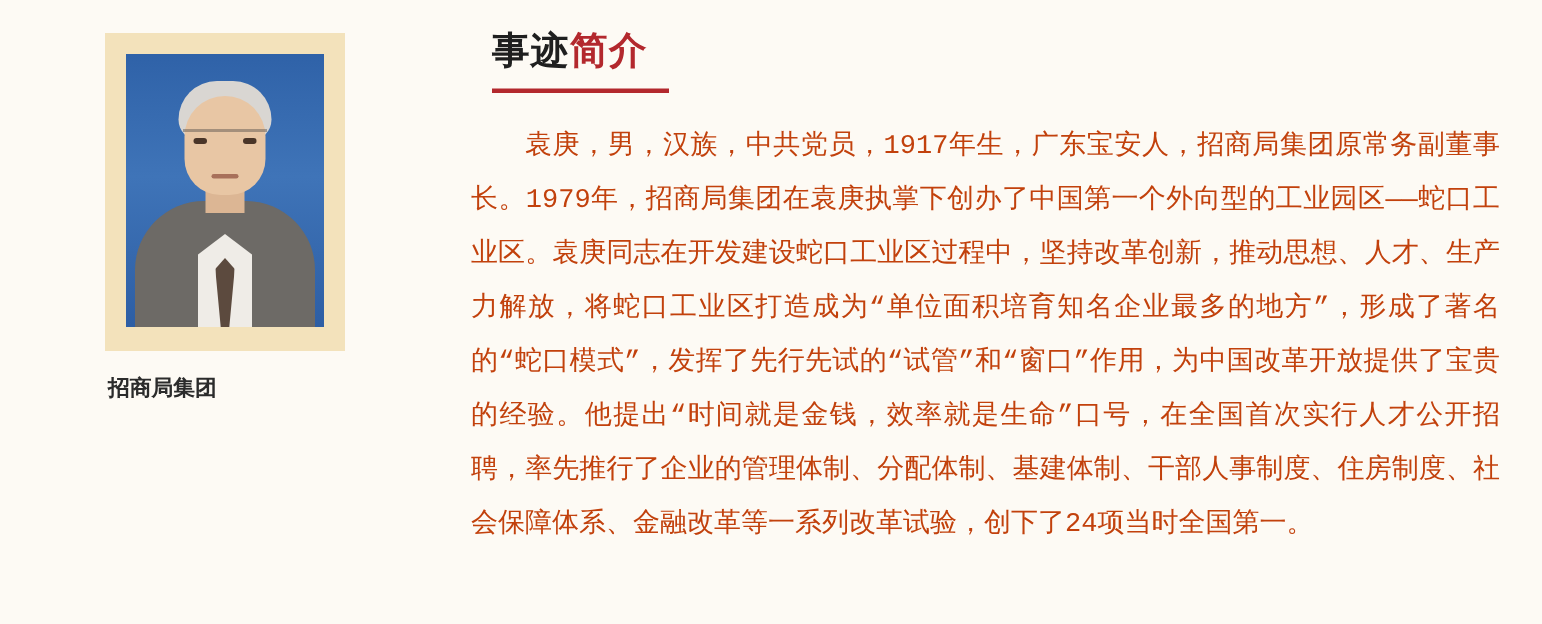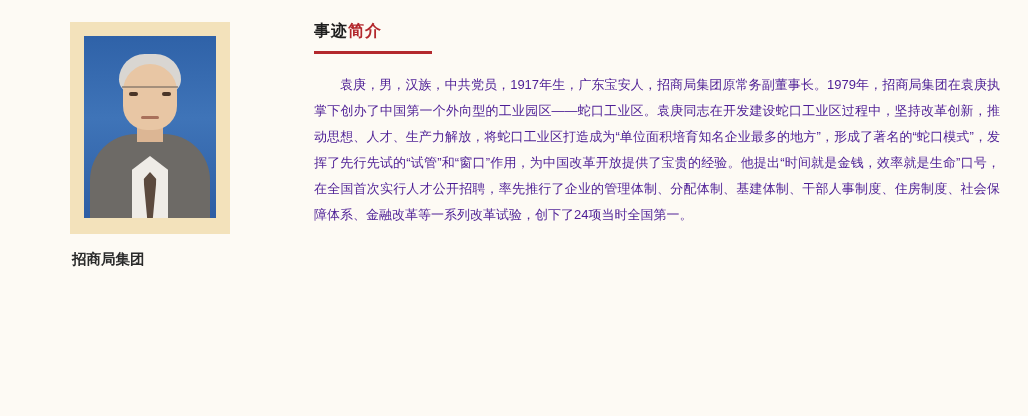--- a/index.html
+++ b/index.html
@@ -139,51 +139,52 @@
     color: #2b2b2b;
     line-height: 1.65;
   }
   
   .content {
     flex: 1 1 auto;
     padding: 22px 28px 0 84px;
     box-sizing: border-box;
   }
   .section-title {
-    font-size: 16px;
+    font-size: 25px;
     font-weight: bold;
     line-height: 1;
     letter-spacing: 1px;
     padding-bottom: 12px;
     border-bottom: 3px solid #b3282d;
     display: inline-block;
     min-width: 118px;
+    margin-left: 14px;
   }
   .title-dark { color: #1f1f1f; }
   .title-red { color: #b3282d; }
   .title-rule-wrap {
     position: relative;
     margin-bottom: 18px;
   }
   .title-rule-long {
     position: absolute;
     left: 0;
     right: 0;
     bottom: 0;
     height: 1px;
     background: #ddd4c4;
     z-index: -1;
   }
   .body-text {
-    font-size: 13px;
+    font-size: 18px;
     line-height: 2.0;
-    color: #4c1d95;
+    color: #c2410c;
     text-align: justify;
     text-indent: 2em;
-    font-family: Liberation Sans, sans-serif;
+    font-family: Liberation Mono, monospace;
   }
 </style>
 </head>
 <body>
 
 <div class="page">
 
   <div class="profile">
     <div class="profile-card">
       <div class="portrait">

